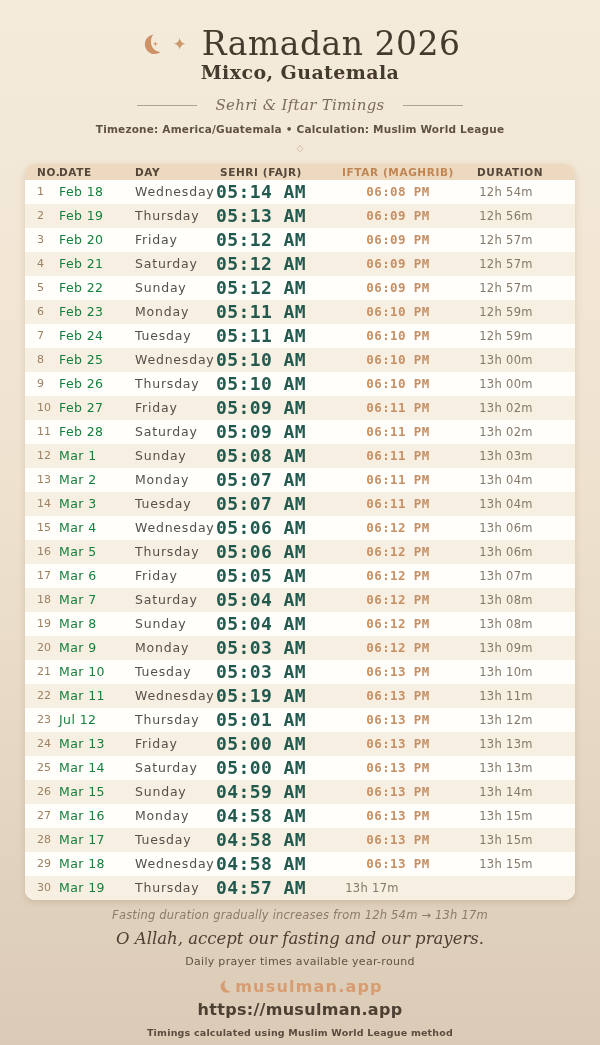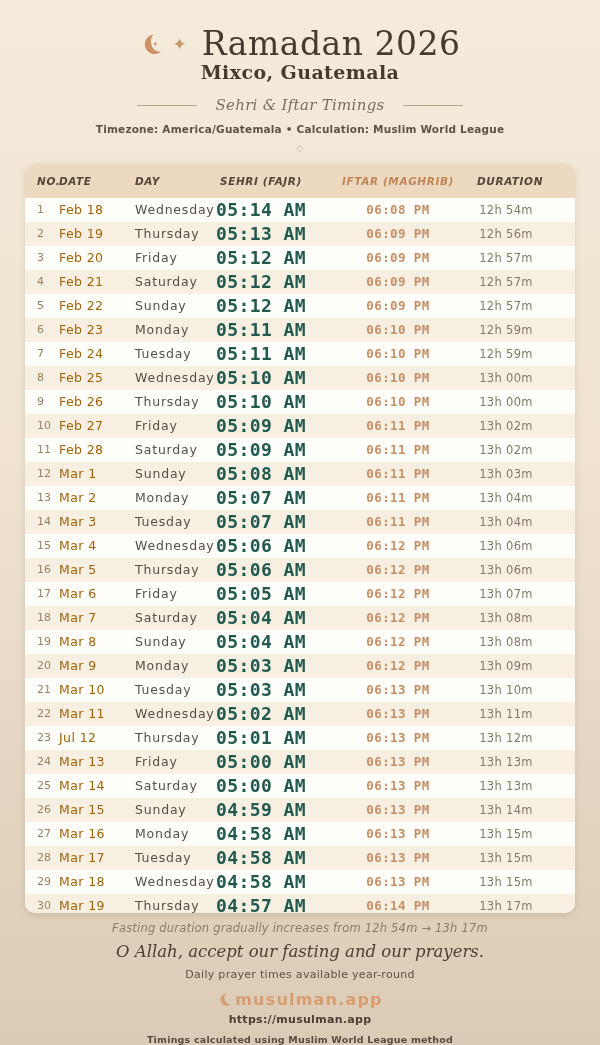--- a/index.html
+++ b/index.html
@@ -30,47 +30,47 @@
   .subtitle{font-family:"DejaVu Serif", serif; font-style:italic; font-size:15px; color:var(--ink-muted); letter-spacing:.3px;}
   .meta{margin-top:9px; font-size:10.5px; font-weight:600; color:var(--ink-soft); letter-spacing:.2px;}
   .diamond{margin-top:9px; font-size:9px; color:#c3b29a; line-height:1;}
 
   
   .card{
     width:550px; margin-top:11px; background:var(--card); border-radius:10px;
     overflow:hidden; box-shadow:0 2px 7px rgba(120,90,60,.20);
   }
   .thead, .trow{display:grid; grid-template-columns:34px 76px 80px 92px 170px 98px; align-items:center;}
-  .thead{background:var(--band); height:34px;font-style:italic;}
+  .thead{background:var(--band); height:16px;}
   .th{font-size:10.5px; font-weight:bold; color:#554639; letter-spacing:.6px;}
   .trow{height:24px; background:var(--card);}
   .trow.alt{background:var(--alt);}
   .td{line-height:24px;}
   .col-no{padding-left:12px; text-align:left;}
   .col-date{text-align:left;}
   .col-day{text-align:left;}
   .col-sehri{text-align:center;}
   .col-iftar{text-align:center; padding-left:12px;}
   .col-duration{text-align:center; padding-right:40px;}
   .th.col-iftar{color:var(--accent);}
   .td.col-no{font-size:11px; color:var(--numcol);}
-  .td.col-date{font-size:12.5px; color:#a16207; letter-spacing:.4px;}
+  .td.col-date{font-size:12.5px; color:#15803d; letter-spacing:.4px;}
   .td.col-day{font-size:12.5px; color:#57504a; letter-spacing:.8px;}
   .td.col-sehri{font-family:"DejaVu Sans Mono", monospace; font-size:18px; font-weight:bold; color:var(--teal); letter-spacing:.4px;}
   .td.col-iftar{font-family:"DejaVu Sans Mono", monospace; font-size:12.5px; font-weight:bold; color:var(--iftar); letter-spacing:.4px;text-align:center;}
   .td.col-duration{font-size:11.5px; color:var(--duration); letter-spacing:.3px;}
 
   
   .footnote{margin-top:8px; font-style:italic; font-size:11.5px; color:#8b7b69; letter-spacing:.2px;}
   .dua{margin-top:7px; font-family:"DejaVu Serif", serif; font-style:italic; font-size:16.5px; color:#4c4033;}
   .daily{margin-top:7px; font-size:11px; color:var(--ink-soft); letter-spacing:.3px;}
   .brand-row{display:flex; align-items:center; justify-content:center; gap:3px; margin-top:9px;}
   .brand-crescent{width:15px; height:15px; display:block;}
   .brand-name{font-size:16px; font-weight:bold; color:var(--brand); letter-spacing:1.2px;}
-  .brand-url{margin-top:4px; font-size:11px; font-weight:600; color:#4c4033; letter-spacing:.3px;}
+  .brand-url{margin-top:4px; font-size:16px; font-weight:600; color:#4c4033; letter-spacing:.3px;}
   .method{margin-top:8px; font-size:9.5px; font-weight:bold; color:#5a4c3f; letter-spacing:.2px;}
 </style>
 </head>
 <body>
 
 <div class="poster">
 
   <div class="title-row">
     <svg class="crescent-svg" viewBox="0 0 24 24">
       <path fill="#cf9166" d="M14.5 2.5c-5.2.7-9 5.2-8.6 10.4.4 5.2 4.6 9.1 9.8 9.1 2.2 0 4.3-.7 6-2-4.6-.1-8.6-3.4-9.5-8-.8-4 .3-7.3 2.3-9.5z"></path>
@@ -265,21 +265,21 @@
       <div class="td col-date">Mar 10</div>
       <div class="td col-day">Tuesday</div>
       <div class="td col-sehri">05:03 AM</div>
       <div class="td col-iftar">06:13 PM</div>
       <div class="td col-duration">13h 10m</div>
     </div>
         <div class="trow alt">
       <div class="td col-no">22</div>
       <div class="td col-date">Mar 11</div>
       <div class="td col-day">Wednesday</div>
-      <div class="td col-sehri">05:02 AM</div>
+      <div class="td col-sehri">05:19 AM</div>
       <div class="td col-iftar">06:13 PM</div>
       <div class="td col-duration">13h 11m</div>
     </div>
         <div class="trow">
       <div class="td col-no">23</div>
       <div class="td col-date">Jul 12</div>
       <div class="td col-day">Thursday</div>
       <div class="td col-sehri">05:01 AM</div>
       <div class="td col-iftar">06:13 PM</div>
       <div class="td col-duration">13h 12m</div>
@@ -330,21 +330,20 @@
       <div class="td col-day">Wednesday</div>
       <div class="td col-sehri">04:58 AM</div>
       <div class="td col-iftar">06:13 PM</div>
       <div class="td col-duration">13h 15m</div>
     </div>
         <div class="trow alt">
       <div class="td col-no">30</div>
       <div class="td col-date">Mar 19</div>
       <div class="td col-day">Thursday</div>
       <div class="td col-sehri">04:57 AM</div>
-      <div class="td col-iftar">06:14 PM</div>
       <div class="td col-duration">13h 17m</div>
     </div>
       </div>
   </div>
 
   <div class="footnote">Fasting duration gradually increases from 12h 54m → 13h 17m</div>
   <div class="dua">O Allah, accept our fasting and our prayers.</div>
   <div class="daily">Daily prayer times available year-round</div>
 
   <div class="brand-row">

